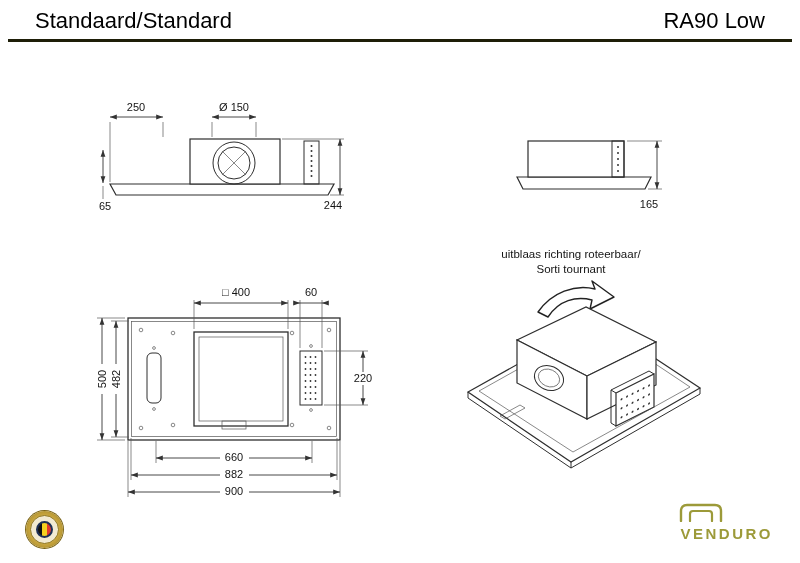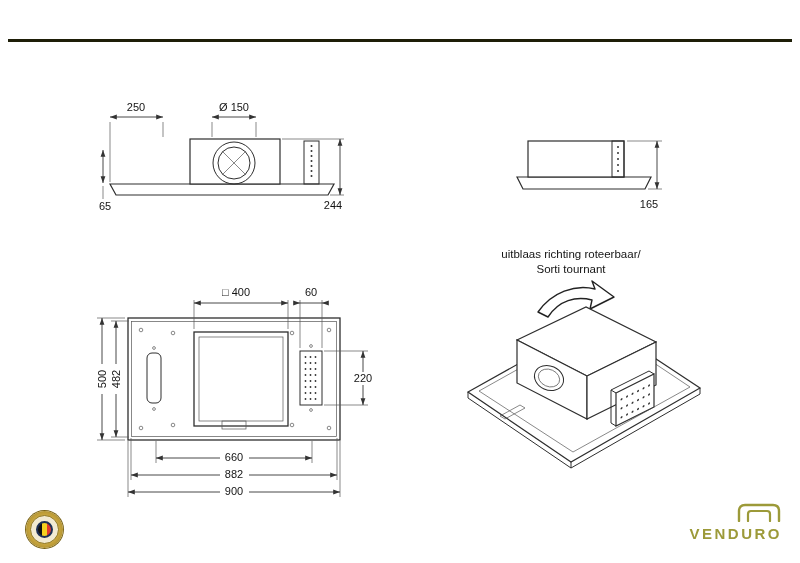--- a/index.html
+++ b/index.html
@@ -23,28 +23,32 @@
   
   .badge{position:absolute;left:26px;top:511px;width:37px;height:37px;border-radius:50%;
          background:radial-gradient(circle,#e8d48a 0%,#c9a63e 55%,#8f7722 100%);
          box-shadow:0 0 0 1px #7a6418;display:flex;align-items:center;justify-content:center}
   .badge-mid{width:29px;height:29px;border-radius:50%;background:#f2ead2;border:1px solid #8f7722;
              display:flex;align-items:center;justify-content:center}
   .badge-core{width:17px;height:17px;border-radius:50%;border:2px solid #1d2f55;
               background:linear-gradient(90deg,#111 0 34%,#f5d120 34% 67%,#e23a2e 67% 100%)}
   
   .brand{position:absolute;top:502px;right:18px;width:104px;display:flex;flex-direction:column;
-         align-items:flex-end;gap:3px;color:#9c9a39}
+         align-items:flex-start;gap:3px;color:#9c9a39}
   .brand-name{font-weight:bold;font-size:15px;letter-spacing:2.5px;padding-left:2.5px;white-space:nowrap}
 </style>
 </head>
 <body>
 
 <div class="stage">
 
+  <div class="header">
+    <span>Standaard/Standard</span>
+    <span>RA90 Low</span>
+  </div>
   <div class="header-rule"></div>
 
   <svg class="drawing" width="800" height="563" viewBox="0 0 800 563">
     <defs>
       <marker id="arr" viewBox="0 0 10 10" refX="9.5" refY="5" markerWidth="8" markerHeight="8" markerUnits="userSpaceOnUse" orient="auto-start-reverse">
         <path d="M1,2 L9.5,5 L1,8 Z" fill="#333"></path>
       </marker>
     </defs>
 
     <g>

